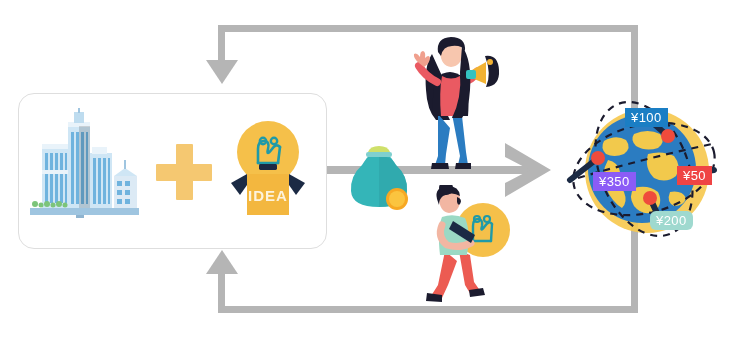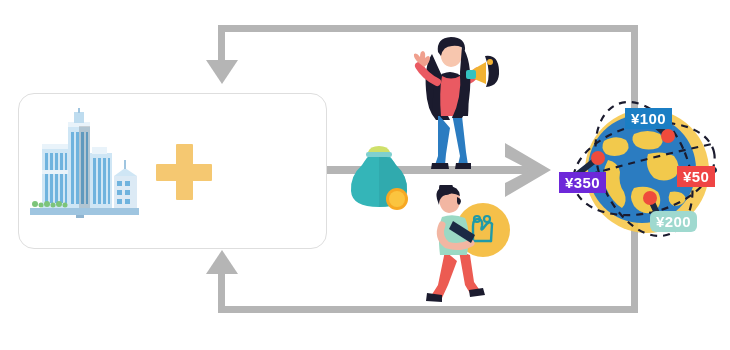--- a/index.html
+++ b/index.html
@@ -44,25 +44,25 @@
   .bag{position:absolute;left:348px;top:143px;width:62px;height:68px;}
 
   
   .person-top{position:absolute;left:400px;top:32px;width:105px;height:145px;}
   .person-bottom{position:absolute;left:415px;top:185px;width:105px;height:122px;}
 
   
   .globe{position:absolute;left:562px;top:96px;width:170px;height:150px;}
 
   
-  .tag{position:absolute;color:#ffffff;font-size:15px;font-weight:bold;
+  .tag{position:absolute;color:#ffffff;font-size:13px;font-weight:normal;
        padding:3px 6px 3px 6px;letter-spacing:.4px;line-height:1;white-space:nowrap;}
   .tag-100{left:625px;top:108px;background:#1b7ec4;}
   .tag-50{left:677px;top:166px;background:#ef4444;}
-  .tag-350{left:559px;top:172px;background:#6d28d9;}
+  .tag-350{left:593px;top:172px;background:#8b5cf6;}
   .tag-200{left:650px;top:211px;background:#9fd9cf;border-radius:6px;}
 </style>
 </head>
 <body>
 
 <div class="stage">
 
   <div class="frame-top-bar"></div>
   <div class="frame-right-bar"></div>
   <div class="frame-bottom-bar"></div>
@@ -134,20 +134,42 @@
       <circle cx="37" cy="96" r="3"></circle>
         <circle cx="43" cy="97" r="2.5"></circle>
     </g>
   </svg>
 
   <div class="plus">
     <div class="bar-h"></div>
     <div class="bar-v"></div>
   </div>
 
+  <div class="idea">
+    <svg viewBox="0 0 100 99" width="100" height="99">
+
+      <circle cx="50" cy="33" r="31" fill="#f5c04a"></circle>
+
+      <g fill="none" stroke="#1f9aa8" stroke-width="2.6" stroke-linecap="round">
+        <path d="M40 44 L40 30 Q40 22 46 22 Q52 22 50 30 Q48 38 54 30 Q58 24 62 28"></path>
+        <path d="M60 44 L62 28"></path>
+        <path d="M40 44 L60 44"></path>
+      </g>
+      <circle cx="45" cy="22" r="3.2" fill="none" stroke="#1f9aa8" stroke-width="2.4"></circle>
+      <circle cx="56" cy="22" r="3.2" fill="none" stroke="#1f9aa8" stroke-width="2.4"></circle>
+      <rect x="41" y="45" width="18" height="6" rx="1.4" fill="#1b2a44"></rect>
+
+      <rect x="29" y="55" width="42" height="41" fill="#f3b73f"></rect>
+
+      <polygon points="29,55 13,64 22,76 29,66" fill="#1b2a44"></polygon>
+      <polygon points="71,55 87,64 78,76 71,66" fill="#1b2a44"></polygon>
+
+      <text x="50" y="82" text-anchor="middle" font-family="Liberation Sans, sans-serif" font-size="15" font-weight="bold" fill="#fdf3dc" letter-spacing="1">IDEA</text>
+    </svg>
+  </div>
 
   <svg class="bag" viewBox="0 0 62 68">
     <path d="M22 12 Q18 15 16 19 L14 22 Q2 33 3 48 Q4 64 31 64 Q58 64 59 48 Q60 33 48 22 L46 19 Q44 15 40 12 Z" fill="#34b5b8"></path>
     <path d="M31 12 Q44 15 46 19 L48 22 Q60 33 59 48 Q58 64 31 64 Z" fill="#2da0a6" opacity="0.55"></path>
     <path d="M20 9 Q22 3 31 3 Q40 3 42 9 Q36 12 31 12 Q26 12 20 9 Z" fill="#cfe06a"></path>
     <rect x="18" y="9" width="26" height="5" rx="2.2" fill="#7fd0cf"></rect>
     <circle cx="49" cy="56" r="11" fill="#f7a823"></circle>
     <circle cx="49" cy="56" r="8" fill="#fbc43f"></circle>
   </svg>
 

